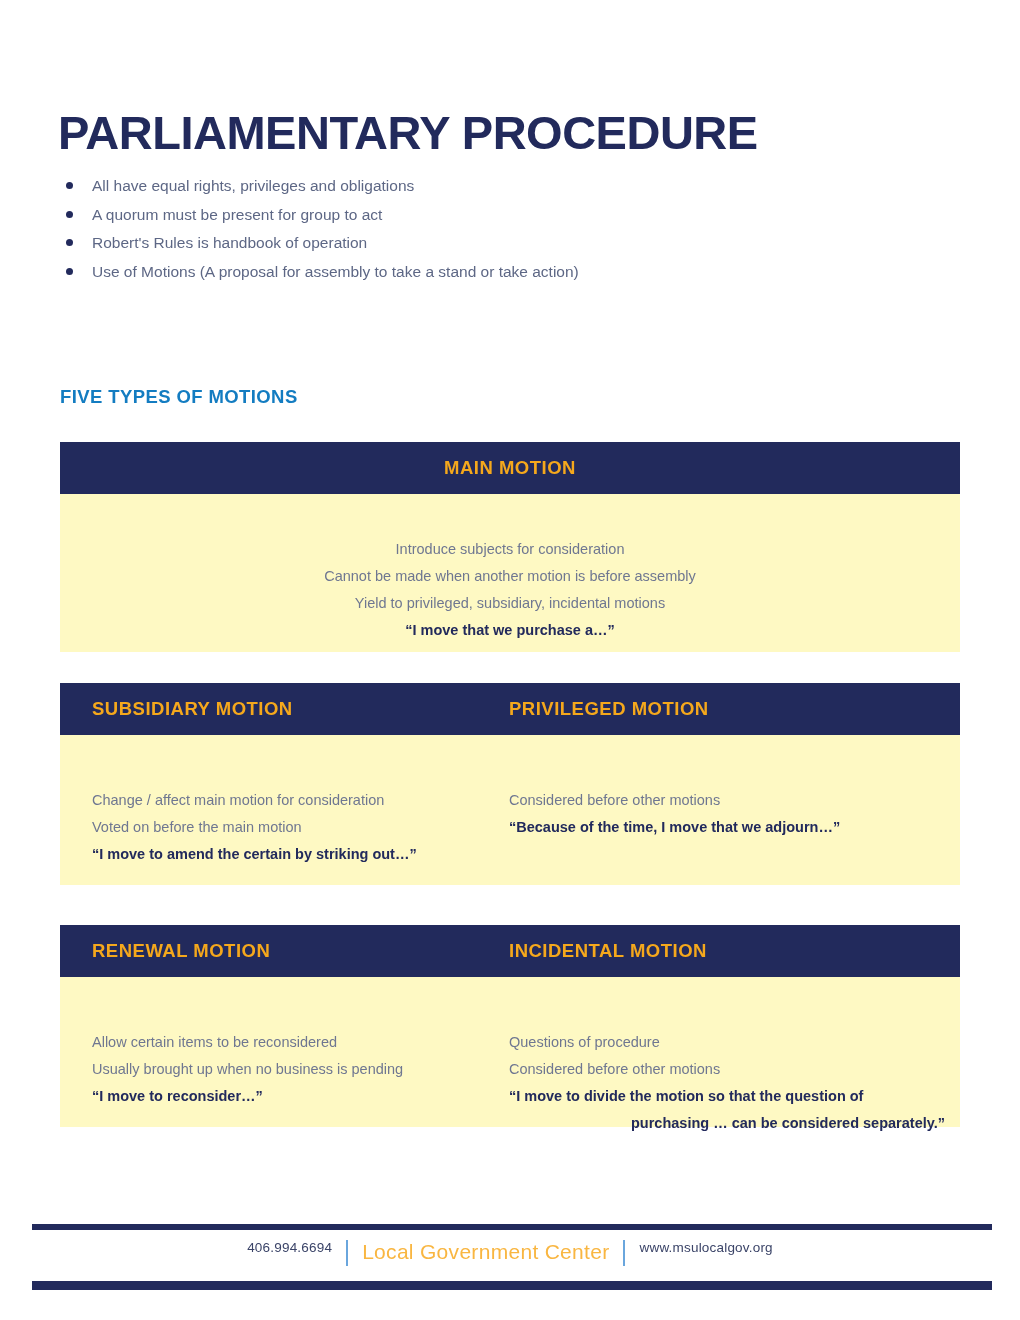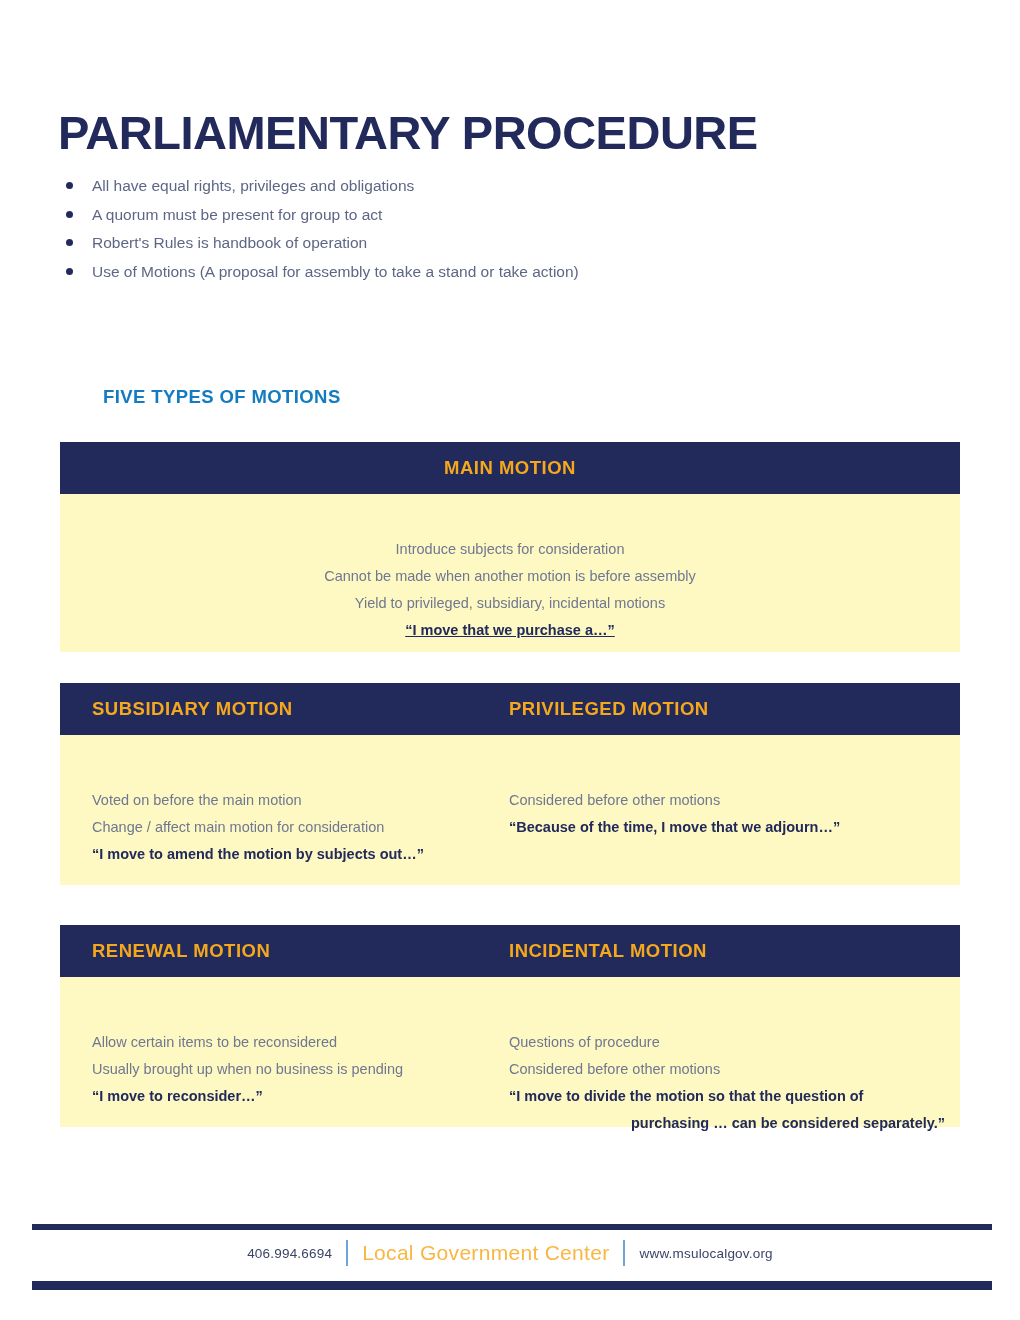--- a/index.html
+++ b/index.html
@@ -61,21 +61,20 @@
 
   
   .section-heading {
     position: absolute;
     left: 60px;
     top: 386px;
     font-size: 18.5px;
     font-weight: bold;
     letter-spacing: 0.4px;
     color: #137cc1;
-    margin-left: 43px;
   }
 
   
   .block {
     position: absolute;
     left: 60px;
     width: 900px;
   }
   .block-header {
     background: #222a5c;
@@ -115,21 +114,20 @@
   }
   .center-lines .line {
     font-size: 14.5px;
     line-height: 27px;
     color: #6f7791;
   }
   .center-lines .line.quote {
     color: #222a5c;
     font-weight: bold;
     font-size: 14.5px;
-    text-decoration: underline;
   }
 
   
   .two-col .hdr-title.col-a { left: 32px; }
   .two-col .hdr-title.col-b { left: 449px; }
   .two-col .block-body { height: 150px; }
   .col {
     position: absolute;
     top: 52px;
   }
@@ -162,21 +160,20 @@
   }
   #footer-bar-top { top: 1224px; height: 6px; }
   #footer-bar-bottom { top: 1281px; height: 9px; }
 
   .footer-content {
     position: absolute;
     left: 0;
     right: 0;
     top: 1240px;
     display: flex;
-    align-items: center;
     justify-content: center;
     gap: 0px;
   }
   .footer-phone,
   .footer-web {
     font-size: 13.5px;
     color: #3b4468;
     letter-spacing: 0.2px;
   }
   .footer-org {
@@ -234,23 +231,23 @@
     </div>
   </div>
 
   <div class="block two-col" id="block-sub-priv">
     <div class="block-header">
       <div class="hdr-title col-a">SUBSIDIARY MOTION</div>
       <div class="hdr-title col-b">PRIVILEGED MOTION</div>
     </div>
     <div class="block-body">
       <div class="col col-a">
+        <div class="line">Change / affect main motion for consideration</div>
         <div class="line">Voted on before the main motion</div>
-        <div class="line">Change / affect main motion for consideration</div>
-        <div class="line quote">“I move to amend the motion by subjects out…”</div>
+        <div class="line quote">“I move to amend the certain by striking out…”</div>
       </div>
       <div class="col col-b">
         <div class="line">Considered before other motions</div>
         <div class="line quote">“Because of the time, I move that we adjourn…”</div>
       </div>
     </div>
   </div>
 
   <div class="block two-col" id="block-ren-inc">
     <div class="block-header">

